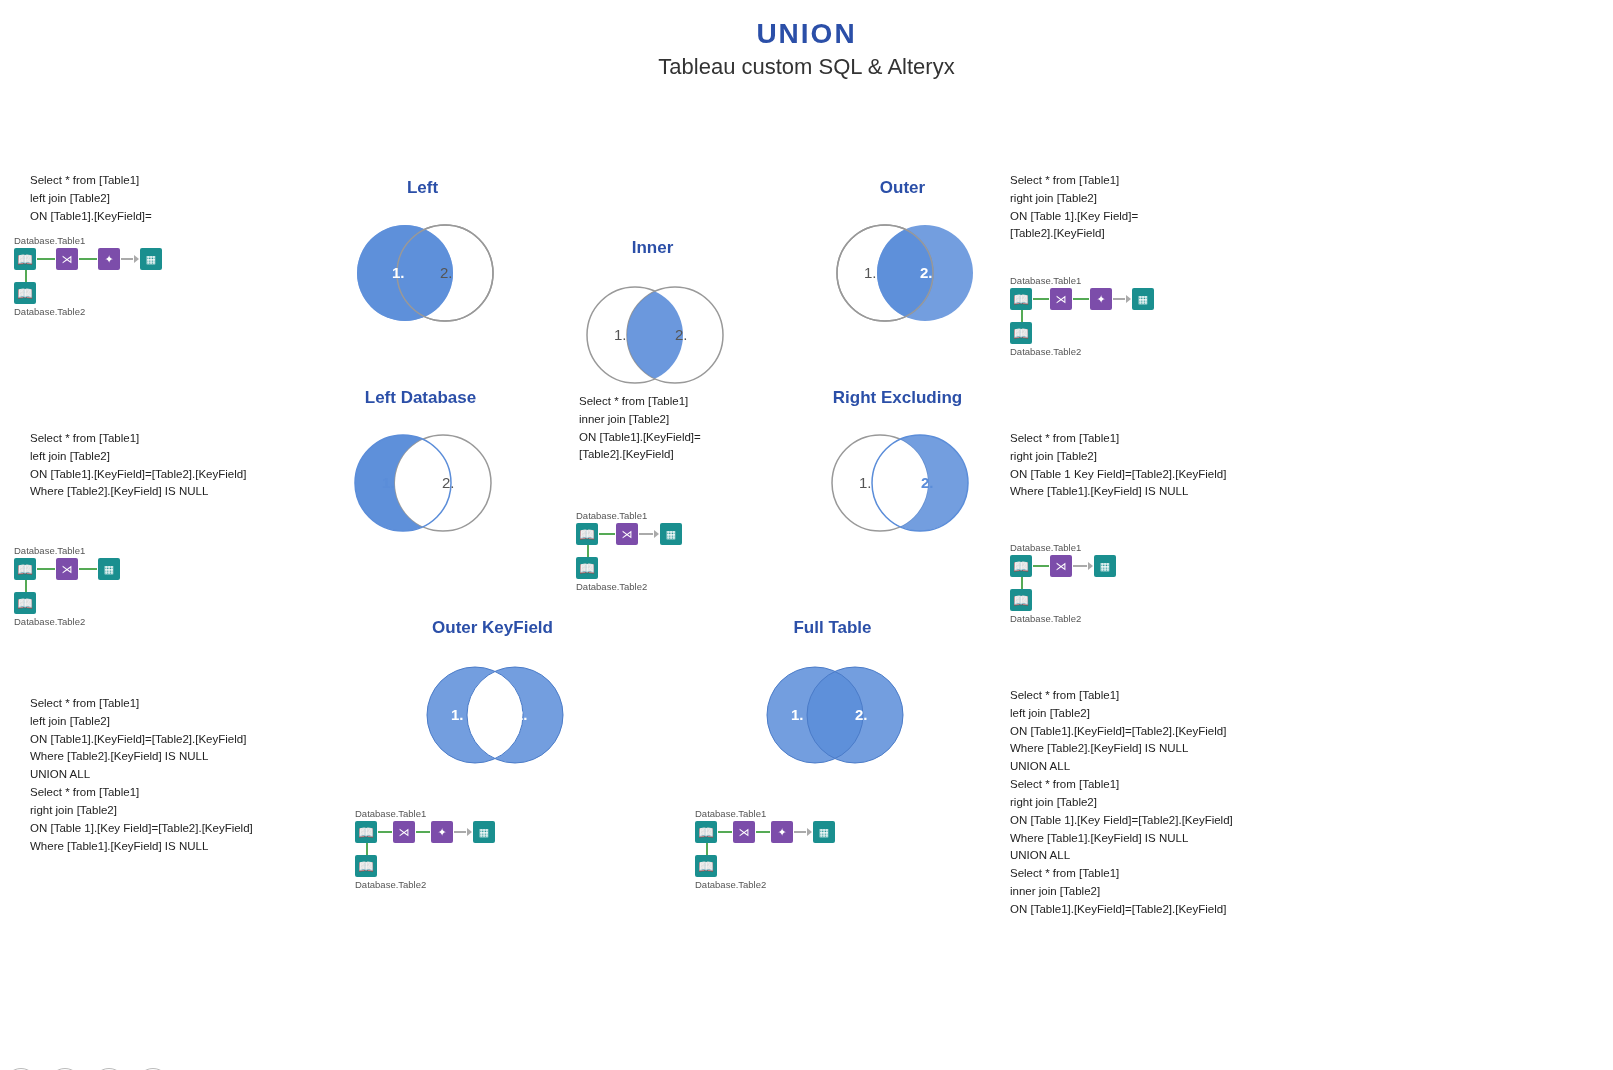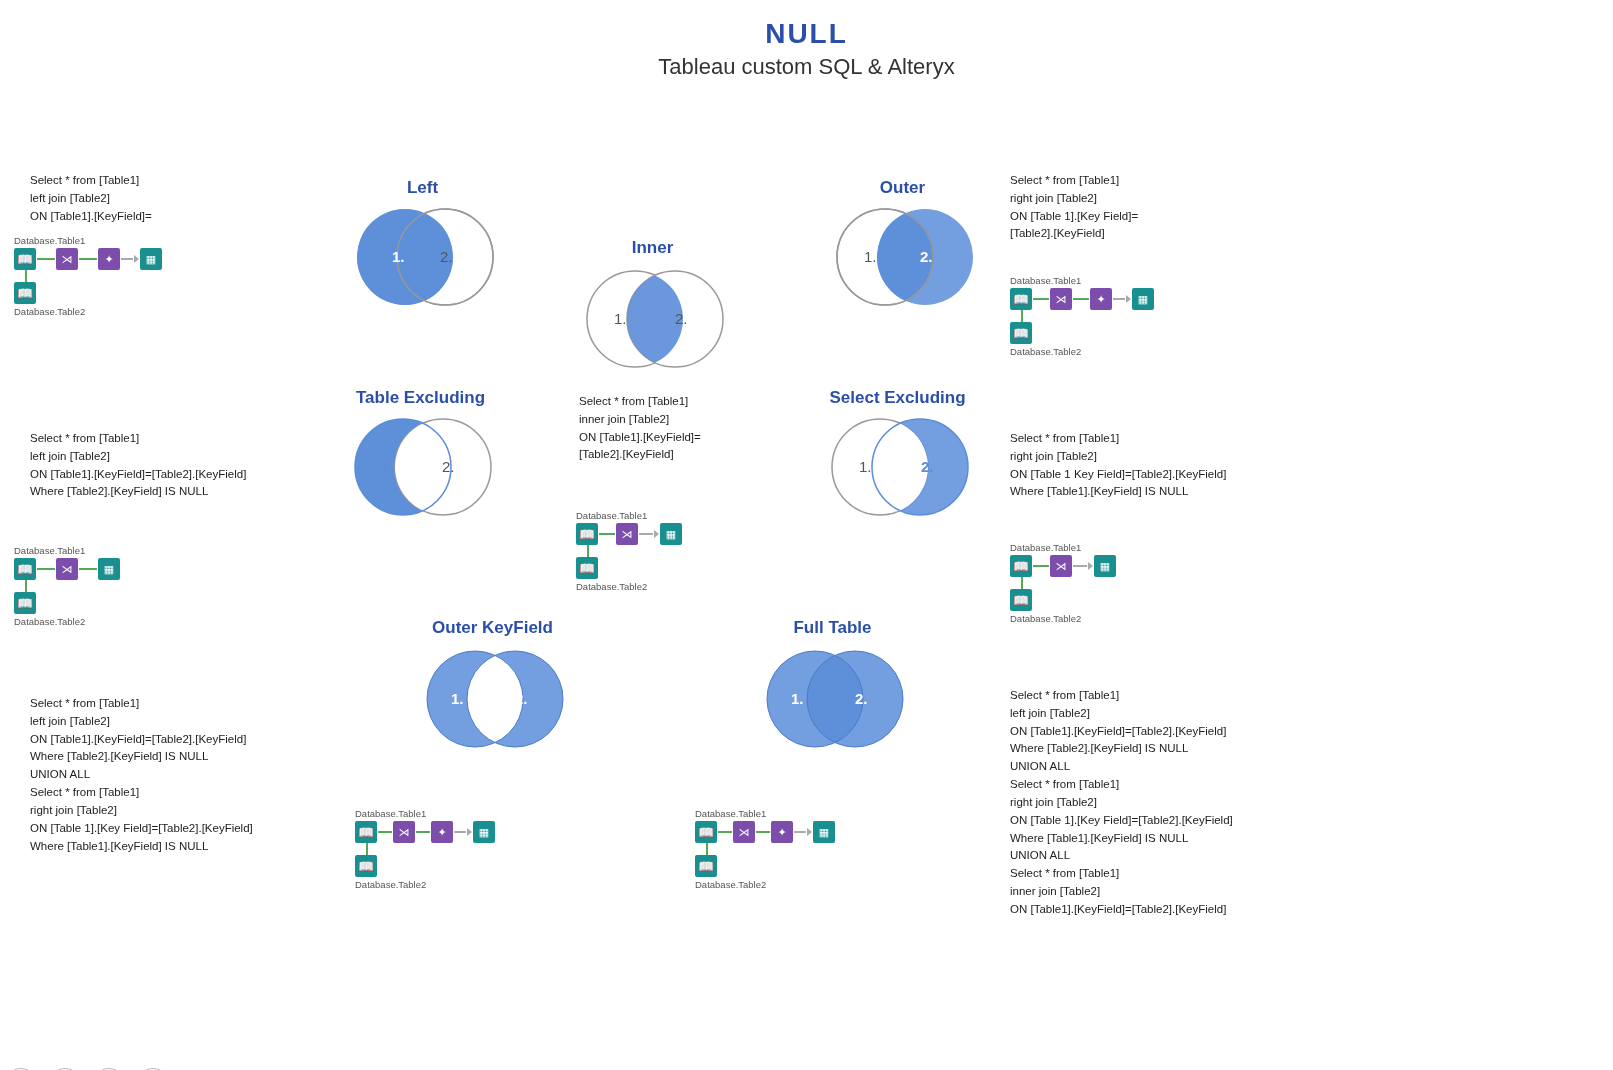--- a/index.html
+++ b/index.html
@@ -33,20 +33,21 @@
       width: 1613px;
       height: 1020px;
     }
 
     
     .venn-container {
       position: absolute;
       display: flex;
       flex-direction: column;
       align-items: center;
+      gap: 16px;
     }
     .venn-title {
       font-size: 17px;
       font-weight: bold;
       color: #2b4fa8;
       margin-bottom: 4px;
       text-align: center;
     }
     .venn-svg {
       display: block;
@@ -57,21 +58,21 @@
       position: absolute;
       font-size: 11.5px;
       color: #222;
       line-height: 1.55;
       white-space: pre-line;
     }
   </style>
 </head>
 <body>
 
-<div class="main-title">NULL</div>
+<div class="main-title">UNION</div>
 <div class="sub-title">Tableau custom SQL &amp; Alteryx</div>
 
 <div class="page-content">
 
   <div class="sql-text" style="left:30px;top:82px;">Select * from [Table1]
 left join [Table2]
 ON [Table1].[KeyField]=</div>
 
   <div class="sql-text" style="left:30px;top:340px;">Select * from [Table1]
 left join [Table2]
@@ -163,21 +164,21 @@
         <circle cx="65" cy="55" r="48"></circle>
       </clipPath>
       <circle cx="105" cy="55" r="48" fill="#5b8dd9" opacity="0.85" clip-path="url(#left-clip-r)"></circle>
       <circle cx="65" cy="55" r="48" fill="none" stroke="#999" stroke-width="1.5"></circle>
       <text x="44" y="60" font-size="15" fill="#555">1.</text>
       <text x="100" y="60" font-size="15" fill="white" font-weight="bold">2.</text>
     </svg>
   </div>
 
   <div class="venn-container" style="left:338px;top:298px;">
-    <div class="venn-title">Table Excluding</div>
+    <div class="venn-title">Left Database</div>
     <svg width="165" height="110" class="venn-svg">
 
       <circle cx="65" cy="55" r="48" fill="#5b8dd9" opacity="0.85"></circle>
 
       <clipPath id="right-excl-clip">
         <circle cx="105" cy="55" r="48"></circle>
       </clipPath>
       <circle cx="65" cy="55" r="48" fill="white" clip-path="url(#right-excl-clip)"></circle>
 
       <clipPath id="left-excl-only">
@@ -190,21 +191,21 @@
         <circle cx="105" cy="55" r="48"></circle>
       </clipPath>
       <circle cx="65" cy="55" r="48" fill="white" clip-path="url(#intersect-mask-le)"></circle>
       <circle cx="65" cy="55" r="48" fill="none" stroke="#5b8dd9" stroke-width="1.5"></circle>
       <text x="44" y="60" font-size="15" fill="#5b8dd9" font-weight="bold">1.</text>
       <text x="104" y="60" font-size="15" fill="#555">2.</text>
     </svg>
   </div>
 
   <div class="venn-container" style="left:815px;top:298px;">
-    <div class="venn-title">Select Excluding</div>
+    <div class="venn-title">Right Excluding</div>
     <svg width="165" height="110" class="venn-svg">
       <circle cx="65" cy="55" r="48" fill="white" stroke="#999" stroke-width="1.5"></circle>
       <circle cx="105" cy="55" r="48" fill="#5b8dd9" opacity="0.85"></circle>
 
       <clipPath id="intersect-mask-re">
         <circle cx="65" cy="55" r="48"></circle>
       </clipPath>
       <circle cx="105" cy="55" r="48" fill="white" clip-path="url(#intersect-mask-re)"></circle>
       <circle cx="105" cy="55" r="48" fill="none" stroke="#5b8dd9" stroke-width="1.5"></circle>
       <text x="44" y="60" font-size="15" fill="#555">1.</text>

